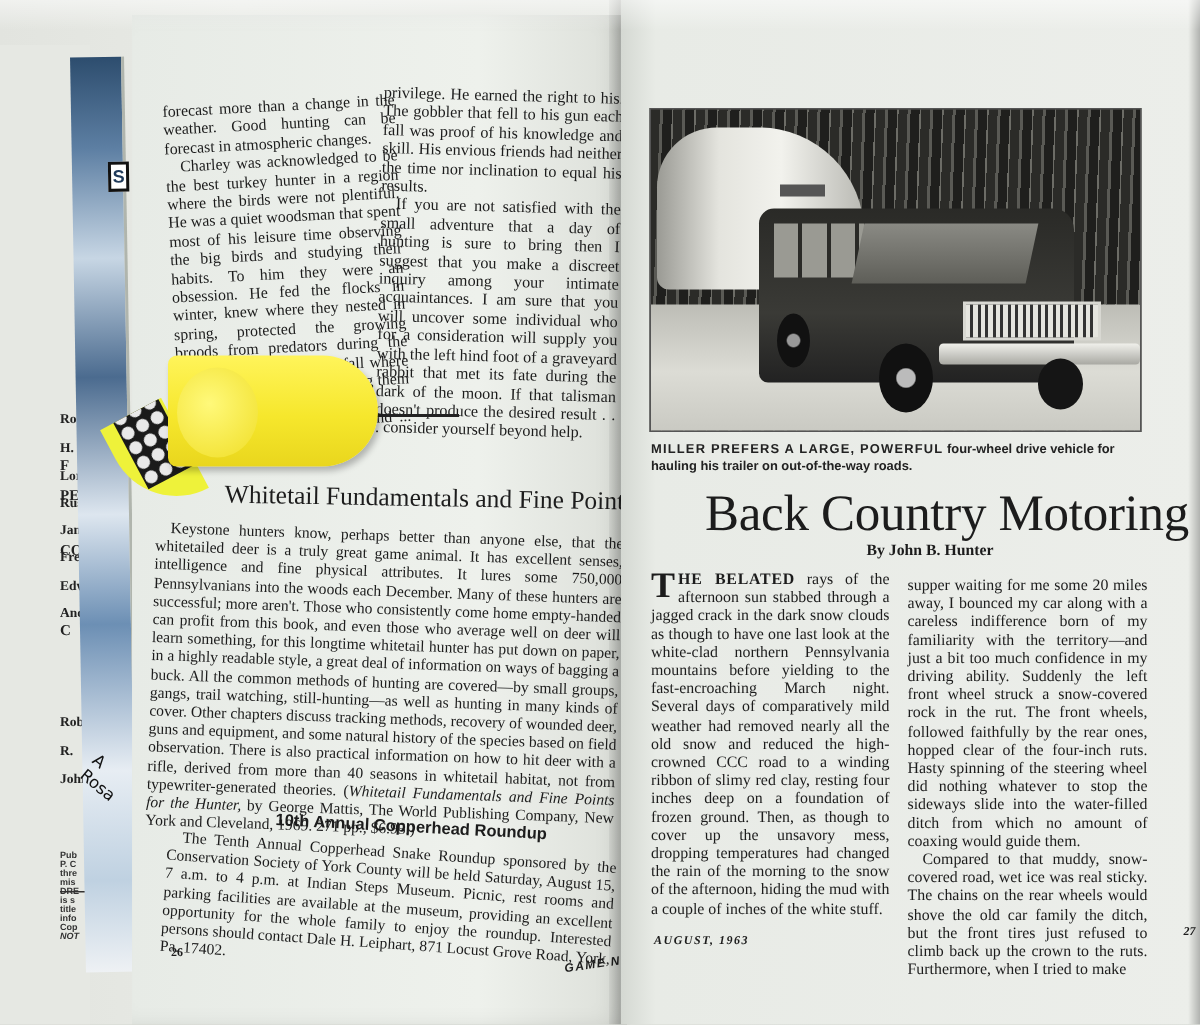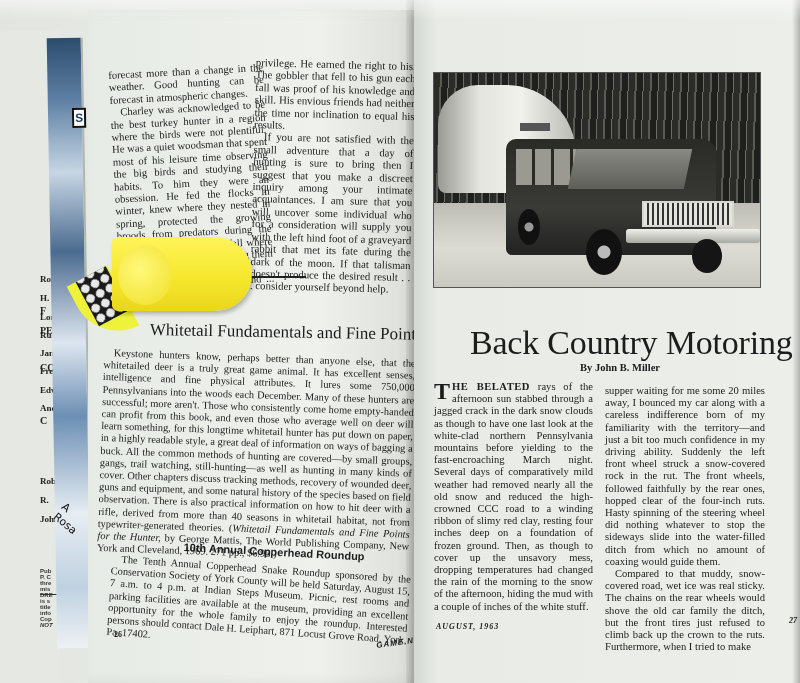--- a/index.html
+++ b/index.html
@@ -172,23 +172,26 @@
     <div class="wagon"></div>
     <div class="side-windows"></div>
     <div class="windshield"></div>
     <div class="grille"></div>
     <div class="bumper"></div>
     <div class="wheel2"></div>
     <div class="wheel1"></div>
     <div class="wheel3"></div>
   </div>
 
+  <div class="caption">
+    <span class="lead">MILLER PREFERS A LARGE, POWERFUL</span><span> four-wheel drive vehicle for hauling his trailer on out-of-the-way roads.</span>
+  </div>
 
   <div class="h-back">Back Country Motoring</div>
-  <div class="byline">By John B. Miller</div>
+  <div class="byline">By John B. Hunter</div>
 
   <div class="col col-r1">
     <p class="noindent"><span class="dropcap">T</span><span class="smallcaps">HE BELATED</span><span> rays of the afternoon sun stabbed through a jagged crack in the dark snow clouds as though to have one last look at the white-clad northern Pennsylvania mountains before yielding to the fast-encroaching March night. Several days of comparatively mild weather had removed nearly all the old snow and reduced the high-crowned CCC road to a winding ribbon of slimy red clay, resting four inches deep on a foundation of frozen ground. Then, as though to cover up the unsavory mess, dropping temperatures had changed the rain of the morning to the snow of the afternoon, hiding the mud with a couple of inches of the white stuff.</span></p>
   </div>
 
   <div class="col col-r2">
     <p class="noindent">supper waiting for me some 20 miles away, I bounced my car along with a careless indifference born of my familiarity with the territory—and just a bit too much confidence in my driving ability. Suddenly the left front wheel struck a snow-covered rock in the rut. The front wheels, followed faithfully by the rear ones, hopped clear of the four-inch ruts. Hasty spinning of the steering wheel did nothing whatever to stop the sideways slide into the water-filled ditch from which no amount of coaxing would guide them.</p>
     <p>Compared to that muddy, snow-covered road, wet ice was real sticky. The chains on the rear wheels would shove the old car family the ditch, but the front tires just refused to climb back up the crown to the ruts. Furthermore, when I tried to make</p>
   </div>
 

